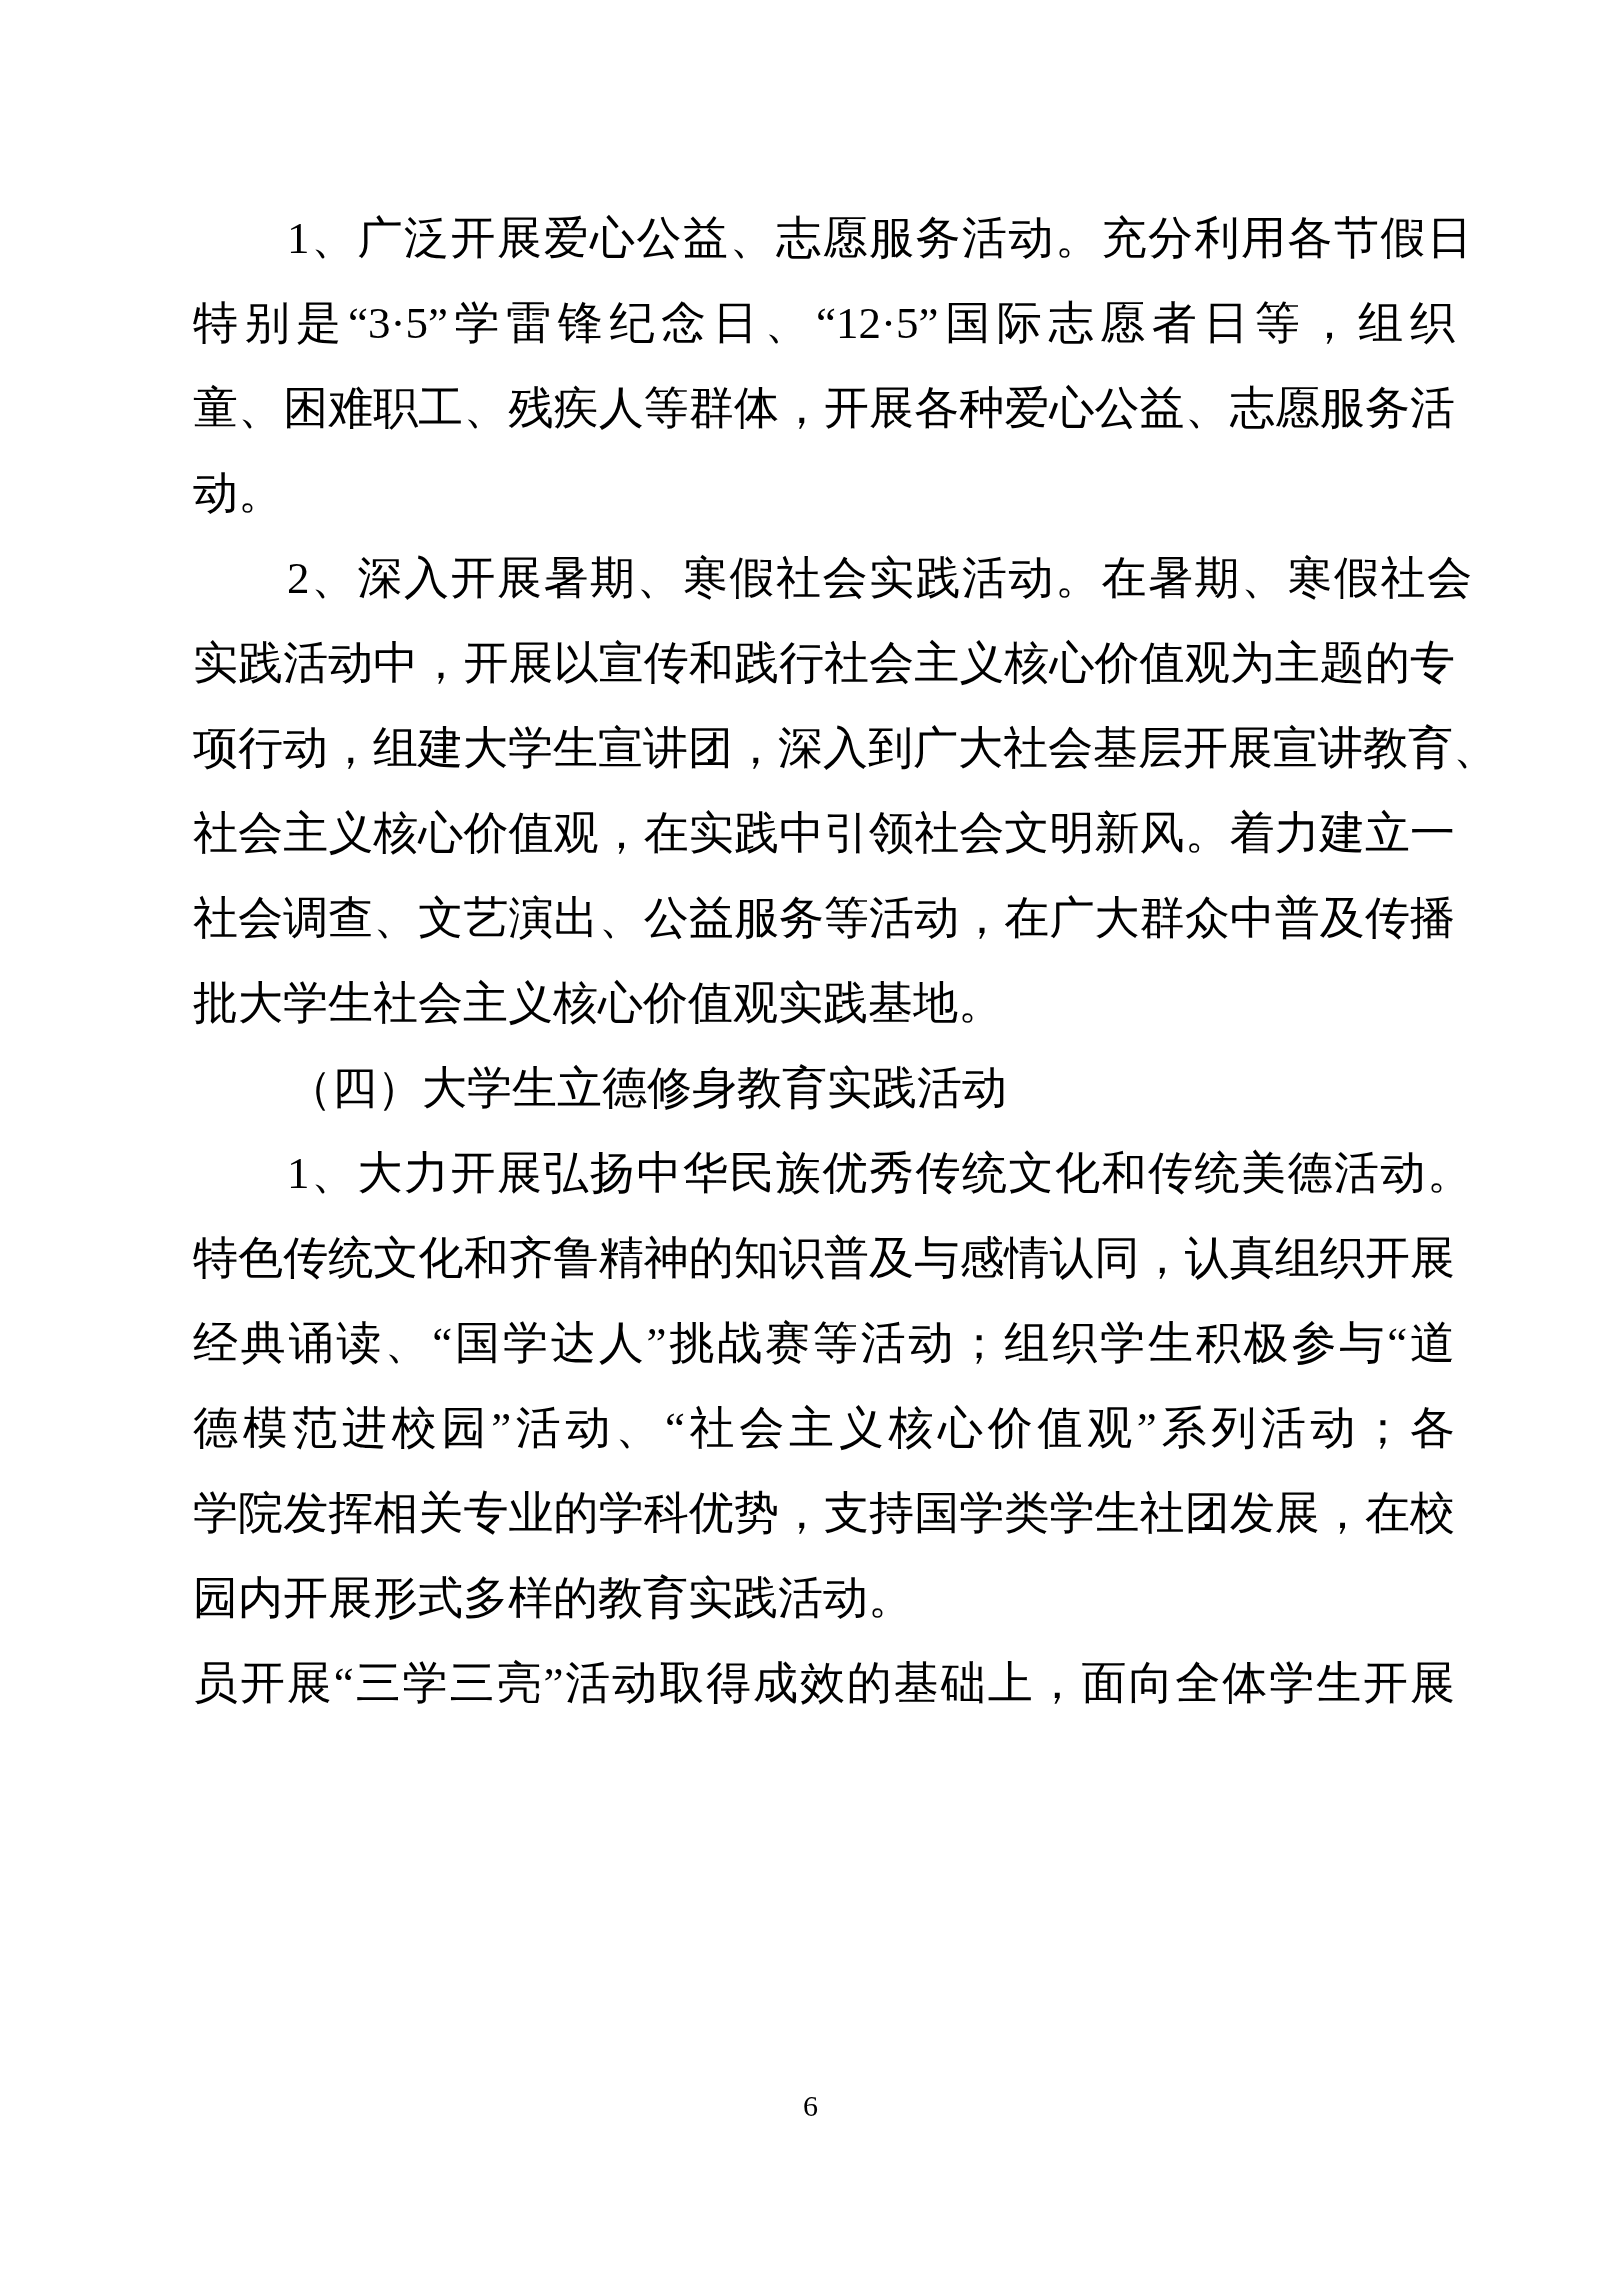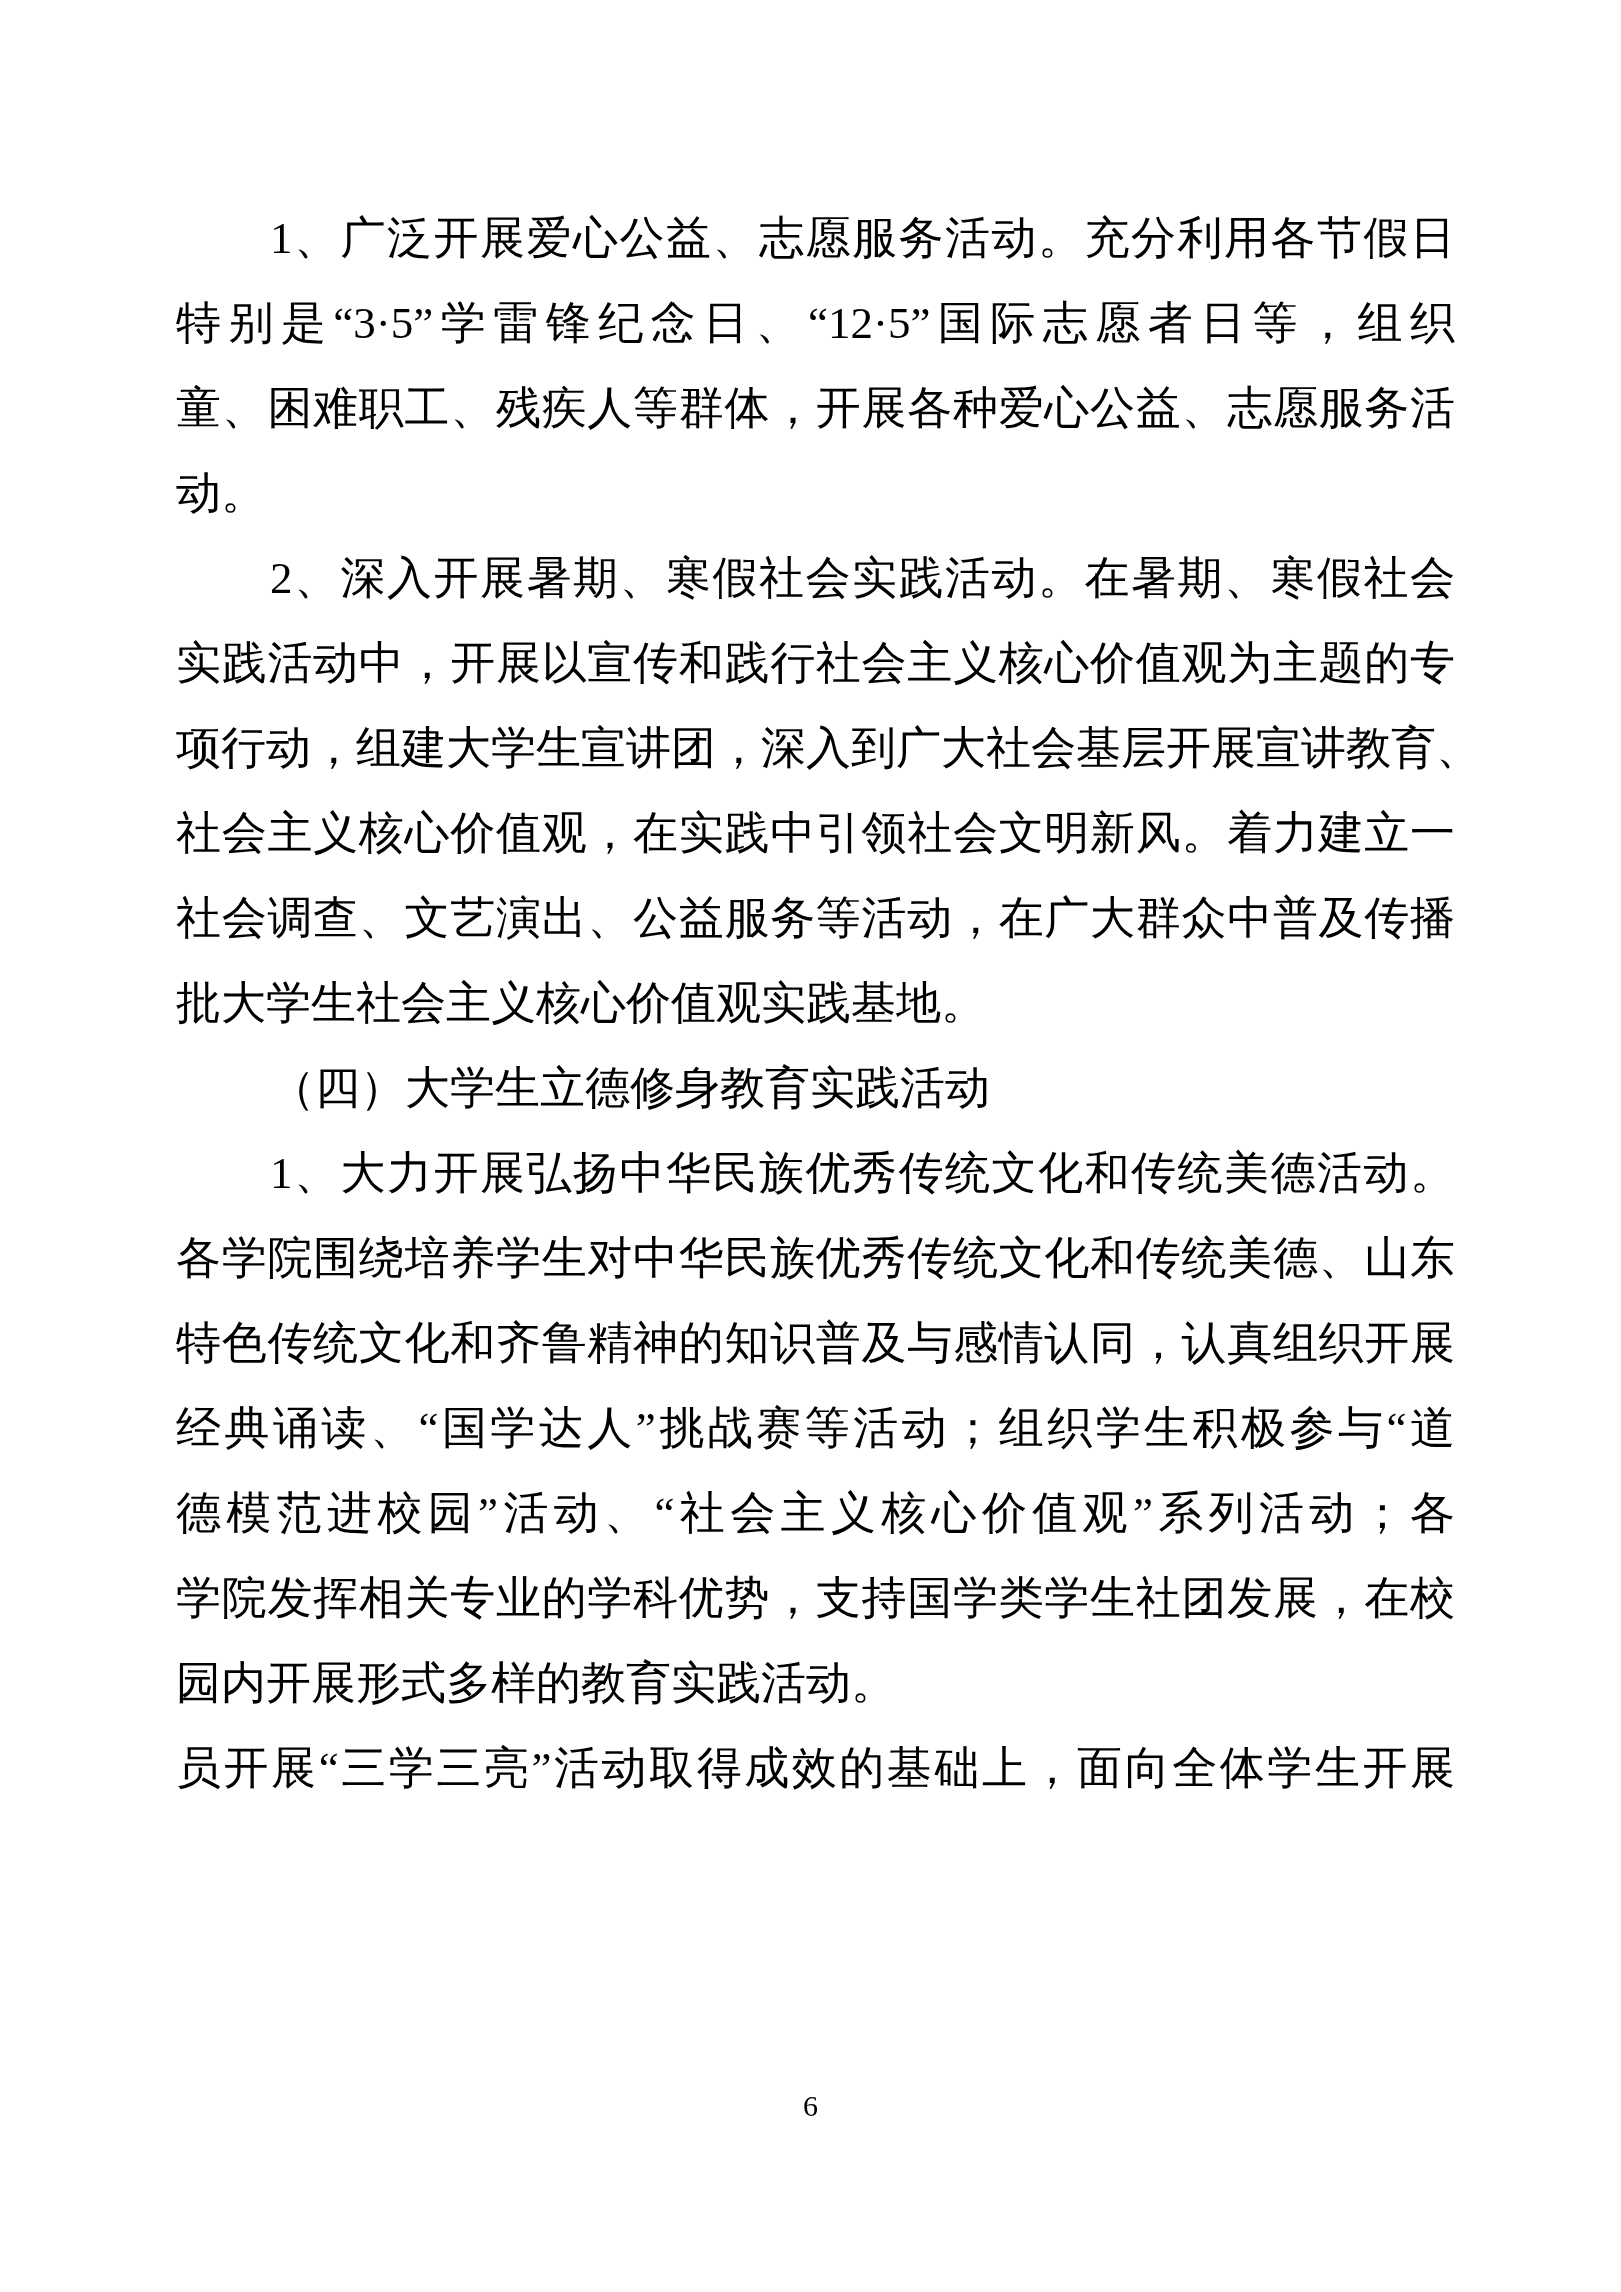--- a/index.html
+++ b/index.html
@@ -26,20 +26,21 @@
   .line {
     height: 85px;
     line-height: 85px;
     font-size: 45px;
     letter-spacing: 0px;
     white-space: nowrap;
     text-align: justify;
     text-justify: inter-character;
     text-align-last: justify;
     overflow: visible;
+    margin-left: 17px;
   }
   .line.short {
     text-align: left;
     text-align-last: left;
   }
   .line.indent {
     padding-left: 94px;
     text-align: right;
   }
   
@@ -67,21 +68,20 @@
     <div class="line">童、困难职工、残疾人等群体，开展各种爱心公益、志愿服务活</div>
     <div class="line short">动。</div>
     <div class="line indent fillline">2、深入开展暑期、寒假社会实践活动。在暑期、寒假社会</div>
     <div class="line">实践活动中，开展以宣传和践行社会主义核心价值观为主题的专</div>
     <div class="line">项行动，组建大学生宣讲团，深入到广大社会基层开展宣讲教育、</div>
     <div class="line">社会主义核心价值观，在实践中引领社会文明新风。着力建立一</div>
     <div class="line">社会调查、文艺演出、公益服务等活动，在广大群众中普及传播</div>
     <div class="line short">批大学生社会主义核心价值观实践基地。</div>
     <div class="line indent short">（四）大学生立德修身教育实践活动</div>
     <div class="line indent fillline">1、大力开展弘扬中华民族优秀传统文化和传统美德活动。</div>
-    <div class="line">各学院围绕培养学生对中华民族优秀传统文化和传统美德、山东</div>
     <div class="line">特色传统文化和齐鲁精神的知识普及与感情认同，认真组织开展</div>
     <div class="line">经典诵读、“国学达人”挑战赛等活动；组织学生积极参与“道</div>
     <div class="line">德模范进校园”活动、“社会主义核心价值观”系列活动；各</div>
     <div class="line">学院发挥相关专业的学科优势，支持国学类学生社团发展，在校</div>
     <div class="line short">园内开展形式多样的教育实践活动。</div>
     <div class="line">员开展“三学三亮”活动取得成效的基础上，面向全体学生开展</div>
   </div>
 
   <div class="page-number">6</div>
 </div>

